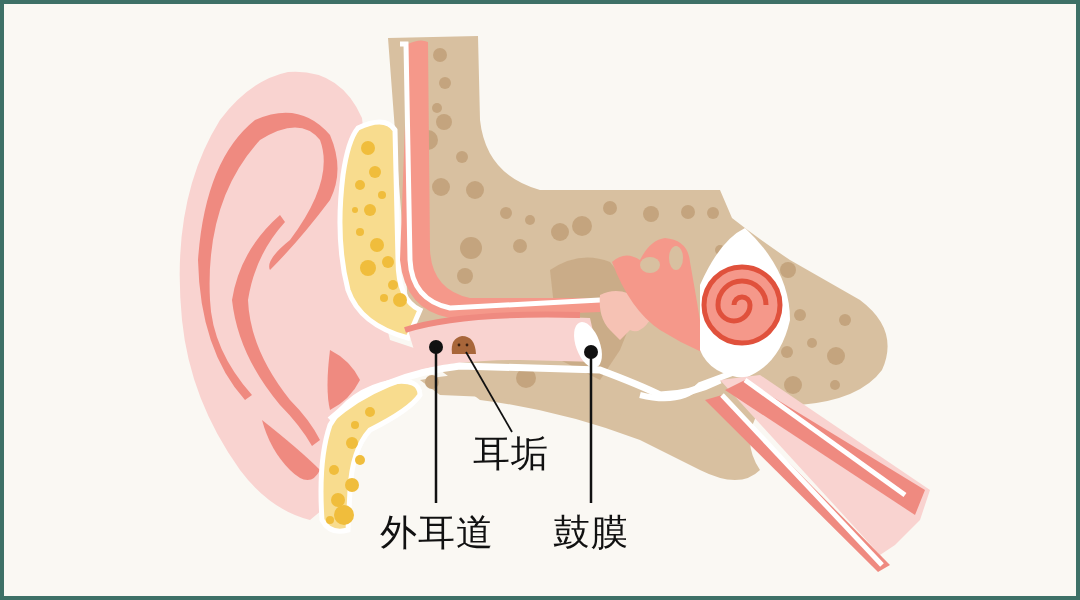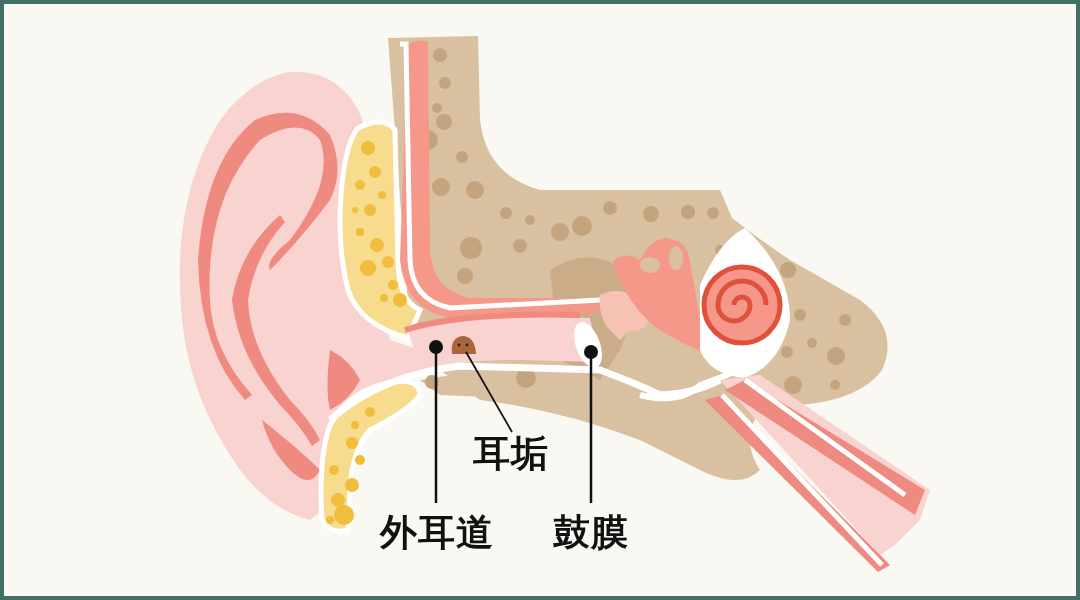--- a/index.html
+++ b/index.html
@@ -1,19 +1,19 @@
 <!DOCTYPE html>
 <html><head>
 <meta charset="utf-8">
 <style>
   html, body { margin: 0; padding: 0; }
   body { width: 1080px; height: 600px; overflow: hidden; background: #3e7066; font-family: "DejaVu Sans", "Liberation Sans", sans-serif; }
   .frame { position: absolute; left: 4px; top: 4px; width: 1072px; height: 592px; background: #faf8f3; overflow: hidden; }
   svg.art { position: absolute; left: 0; top: 0; width: 1080px; height: 600px; }
-  .label { position: absolute; font-size: 37px; font-weight: bold; color: #111; letter-spacing: 1px; line-height: 1; white-space: nowrap; }
+  .label { position: absolute; font-size: 37px; font-weight: normal; color: #111; letter-spacing: 1px; line-height: 1; white-space: nowrap; }
 </style>
 </head>
 <body>
 
 <div class="frame"></div>
 
 <svg class="art" viewBox="0 0 1080 600" xmlns="http://www.w3.org/2000/svg">
 
   <g>
     <path d="M388 38 L478 36 L480 120 Q486 175 540 190 L720 190 L732 218 Q760 240 790 260 L860 300 Q900 330 882 370 Q860 400 800 405 L760 410 Q740 440 760 470 Q740 490 700 470 L640 440 Q560 410 480 400 L440 370 L410 330 Z" fill="#d8c0a0"></path>

